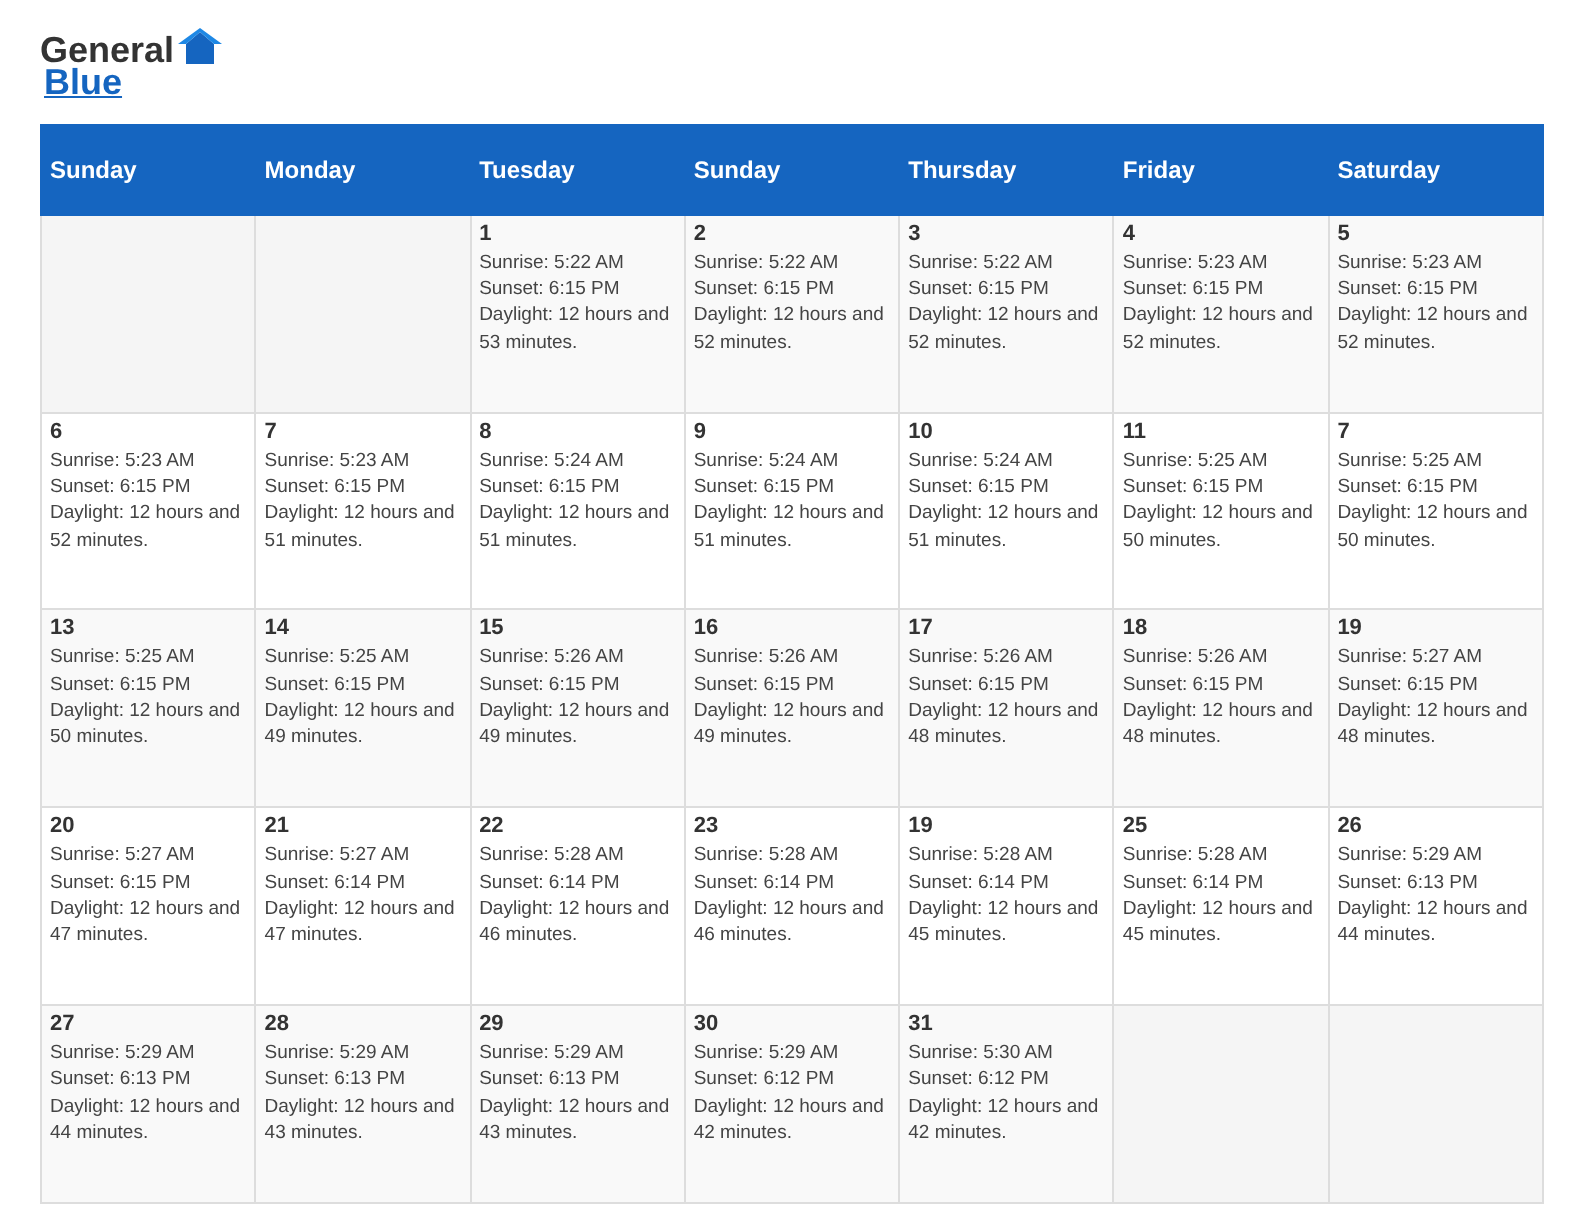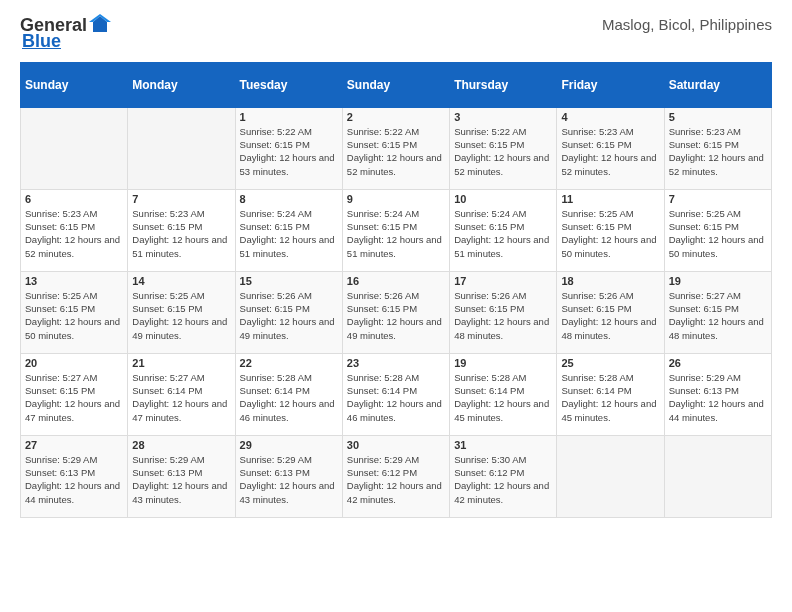--- a/index.html
+++ b/index.html
@@ -5,21 +5,21 @@
     * { box-sizing: border-box; margin: 0; padding: 0; }
     body {
       font-family: Arial, sans-serif;
       background: #fff;
       width: 792px;
       height: 612px;
       overflow: hidden;
     }
     .page {
       width: 792px;
-      height: 436px;
+      height: 612px;
       padding: 16px 20px 10px 20px;
       display: flex;
       flex-direction: column;
     }
     .header {
       display: flex;
       justify-content: space-between;
       align-items: flex-start;
       margin-bottom: 10px;
     }
@@ -106,21 +106,20 @@
           <span class="logo-text logo-general">General</span>
           <svg width="22" height="22" viewBox="0 0 22 22" style="margin-left:2px;margin-top:-2px;">
             <polygon points="4,18 18,18 18,8 11,2 4,8" fill="#1565c0"></polygon>
             <polygon points="11,2 18,8 22,8 11,0 0,8 4,8" fill="#1e88e5"></polygon>
           </svg>
         </div>
         <span class="logo-text logo-blue" style="margin-top:-4px;margin-left:2px;text-decoration:underline;">Blue</span>
       </div>
     </div>
     <div class="title-block">
-      <div class="location-title">Maslog, Bicol, Philippines</div>
     </div>
   </div>
 
   <table class="calendar">
     <thead>
       <tr>
         <th>Sunday</th>
         <th>Monday</th>
         <th>Tuesday</th>
         <th>Sunday</th>

